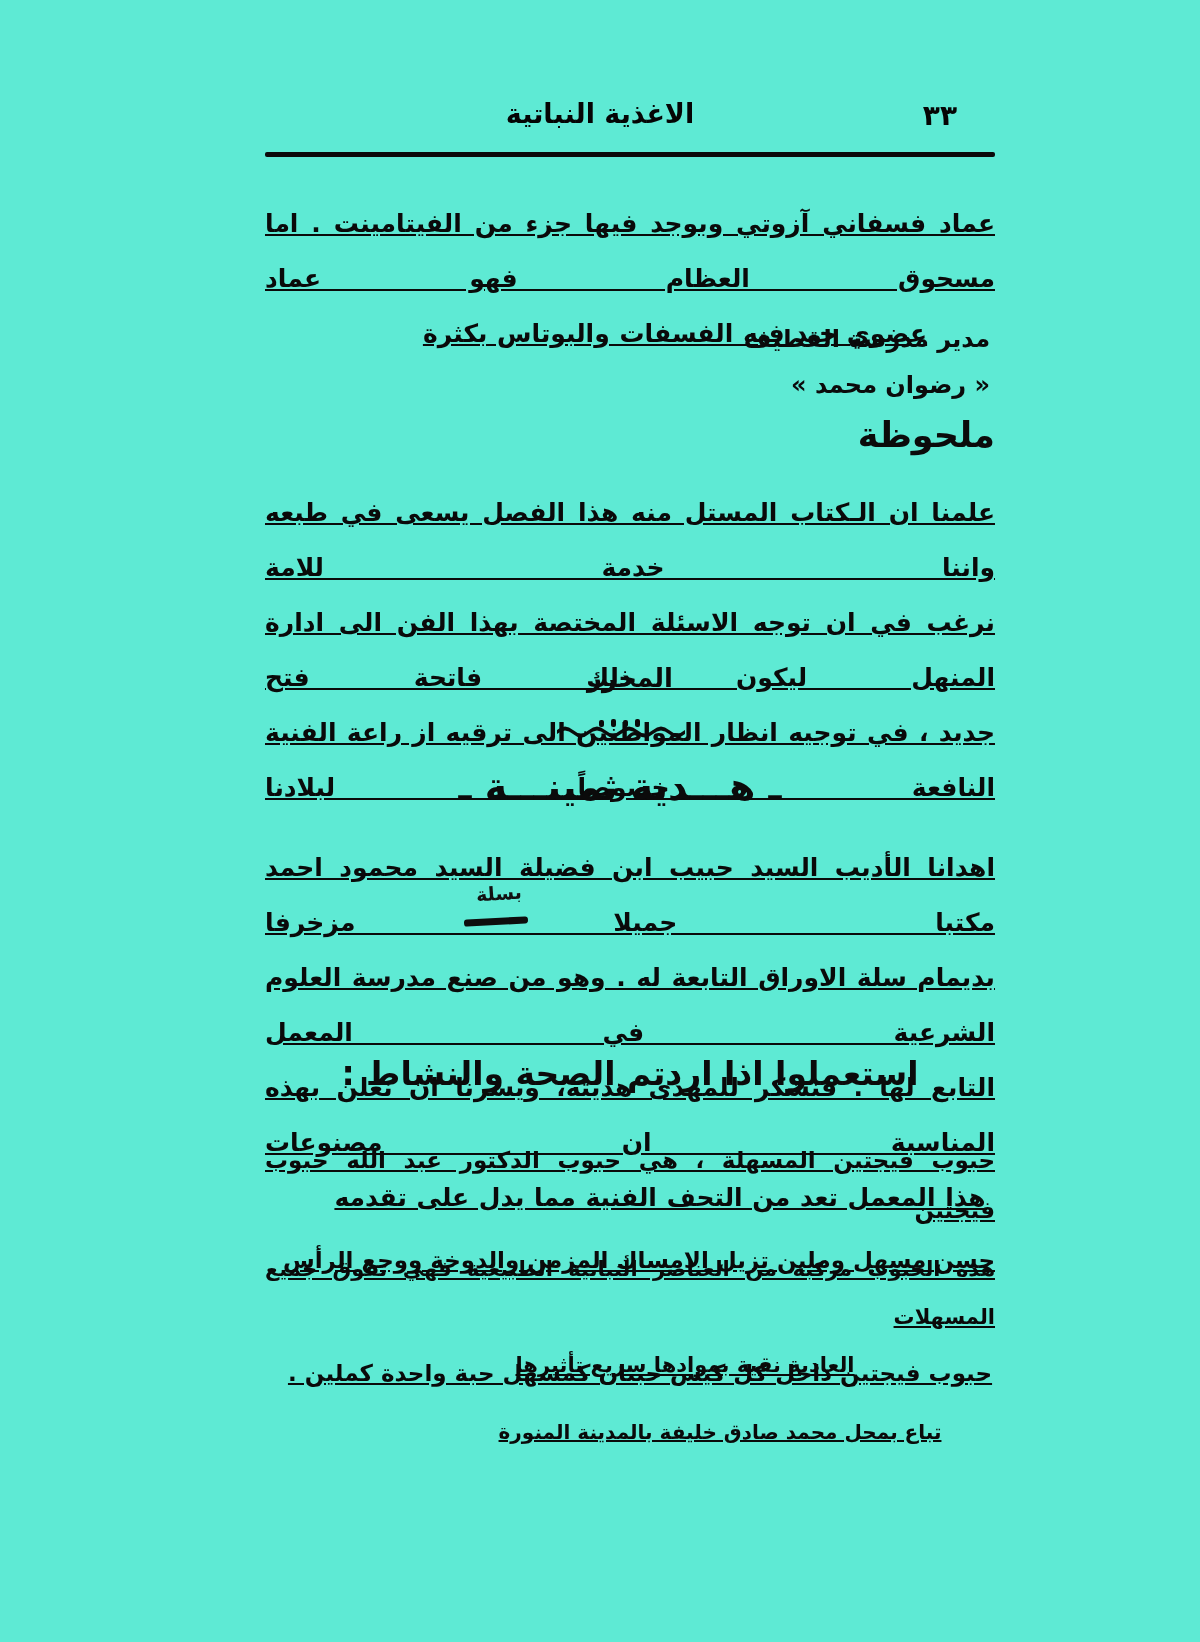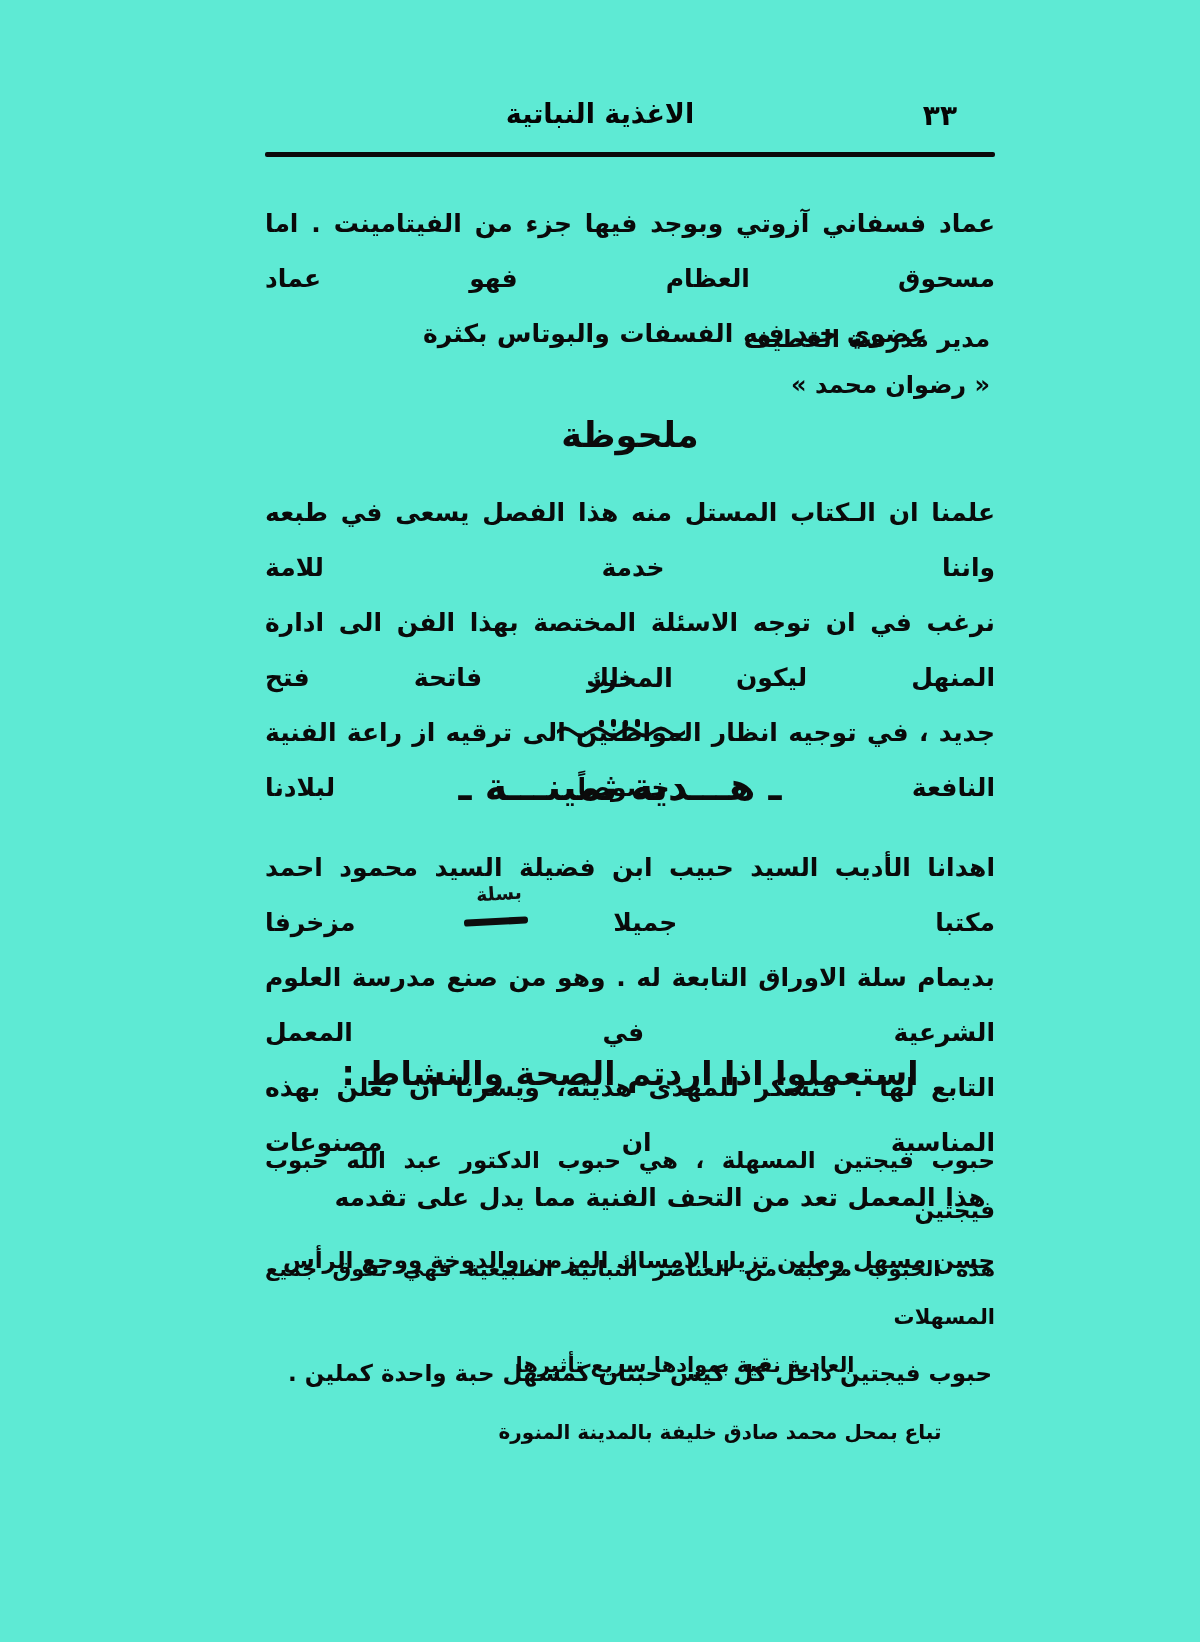--- a/index.html
+++ b/index.html
@@ -66,20 +66,21 @@
     position: absolute;
     right: 205px;
     width: 730px;
   }
 
   .line {
     display: block;
     white-space: nowrap;
     color: #0a0a0a;
     font-weight: 600;
+    text-decoration: underline;
   }
 
   
   .body-line {
     font-size: 25px;
     line-height: 55px;
     letter-spacing: -0.6px;
     word-spacing: 1px;
   }
   .ln-center { text-align: center; }
@@ -100,21 +101,20 @@
     letter-spacing: -0.5px;
   }
   .sig-indent { padding-left: 230px; }
   .sig-indent2 { padding-left: 250px; }
 
   
   .heading-note {
     position: absolute;
     right: 205px;
     width: 730px;
-    text-align: center;
     padding-left: 110px;
     font-size: 35px;
     font-weight: 700;
     letter-spacing: -1px;
     line-height: 1;
   }
 
   .heading-gift {
     position: absolute;
     right: 215px;

